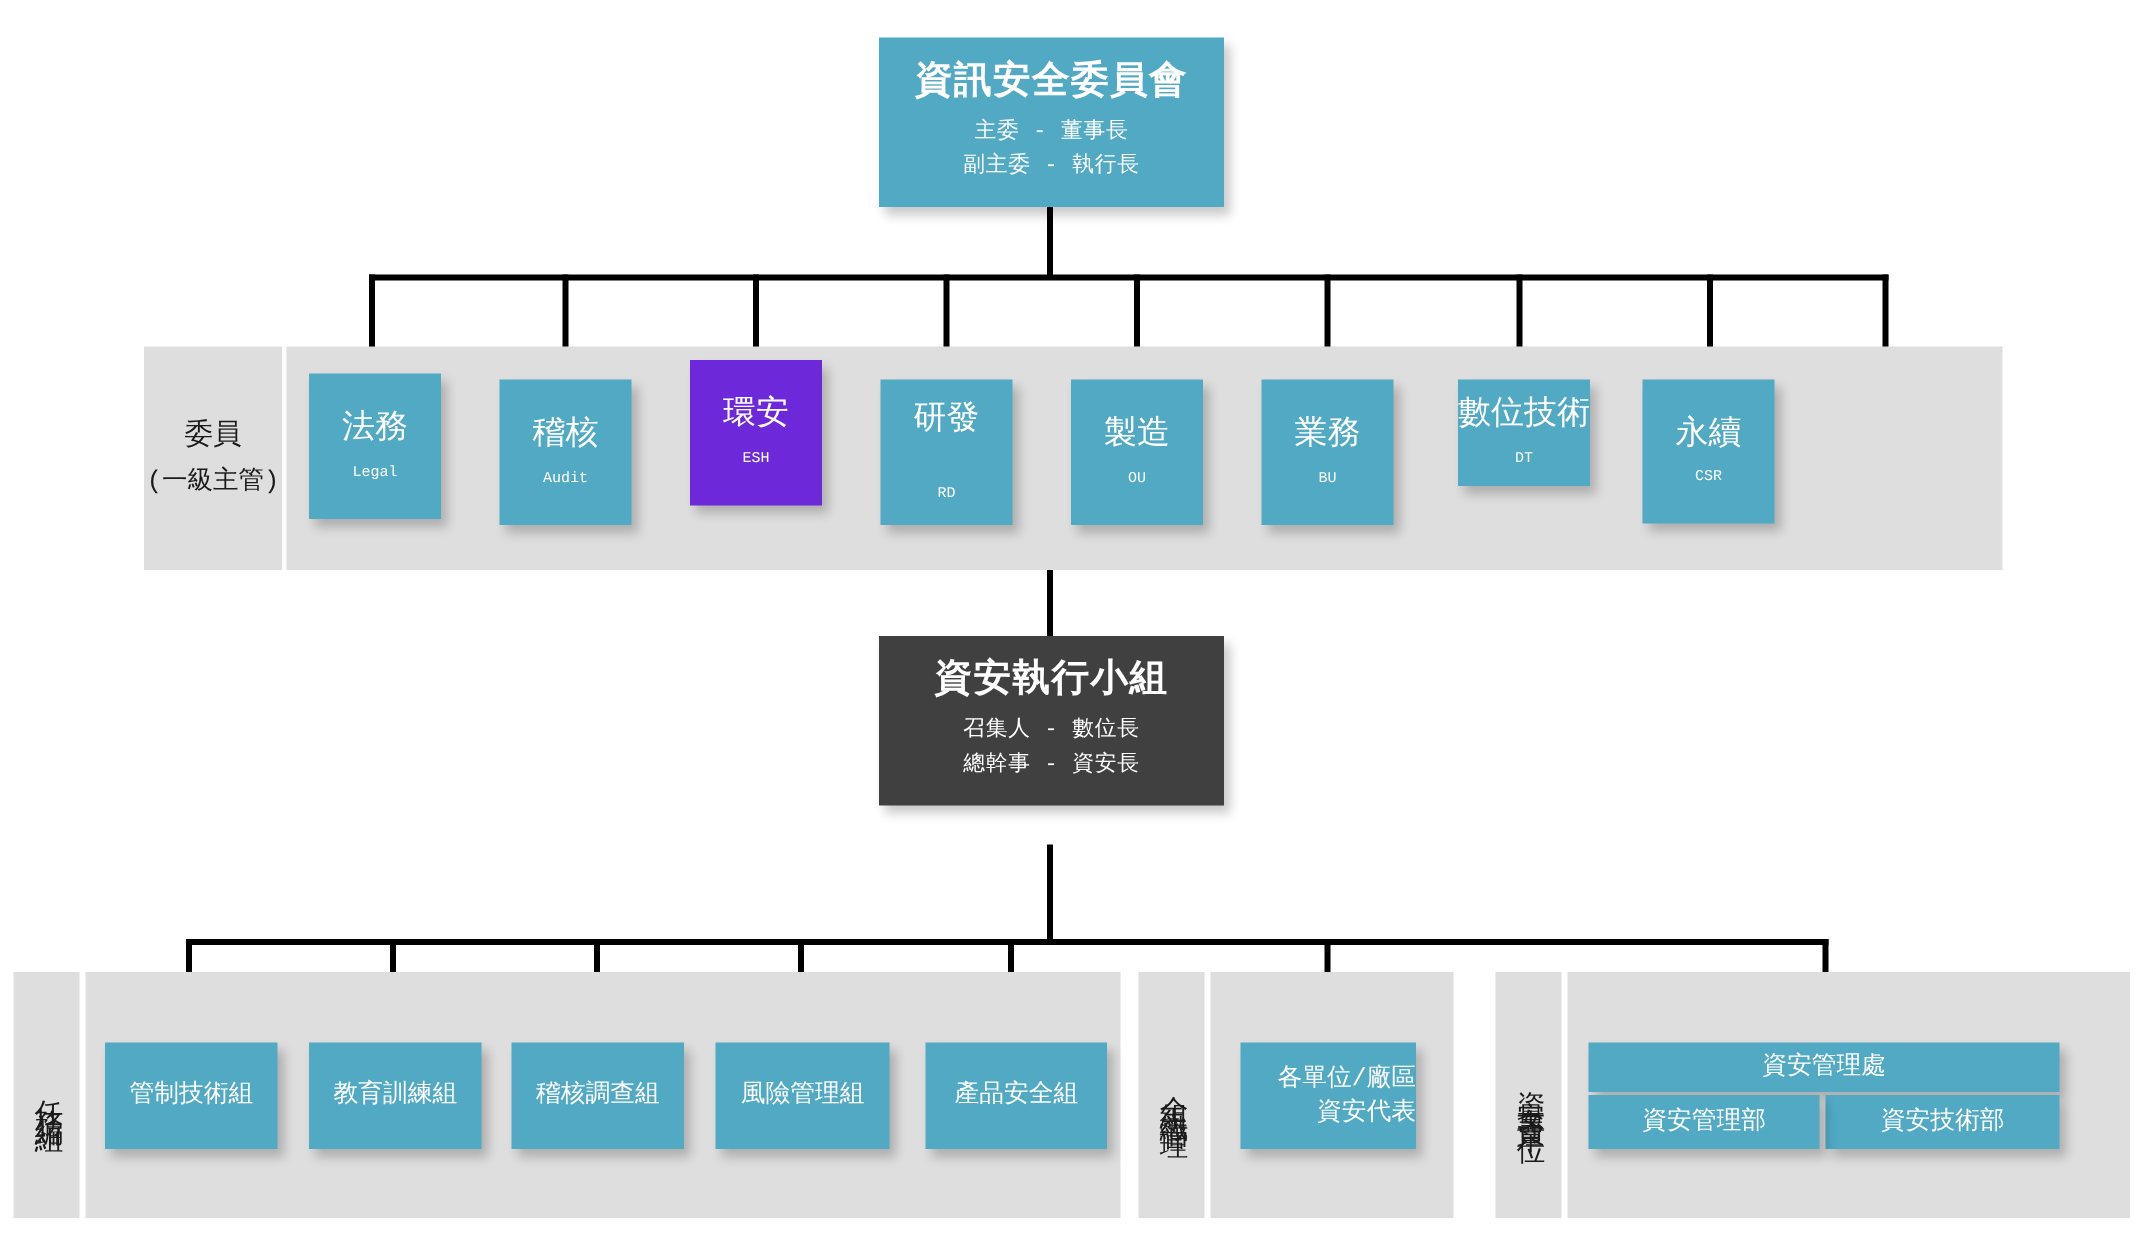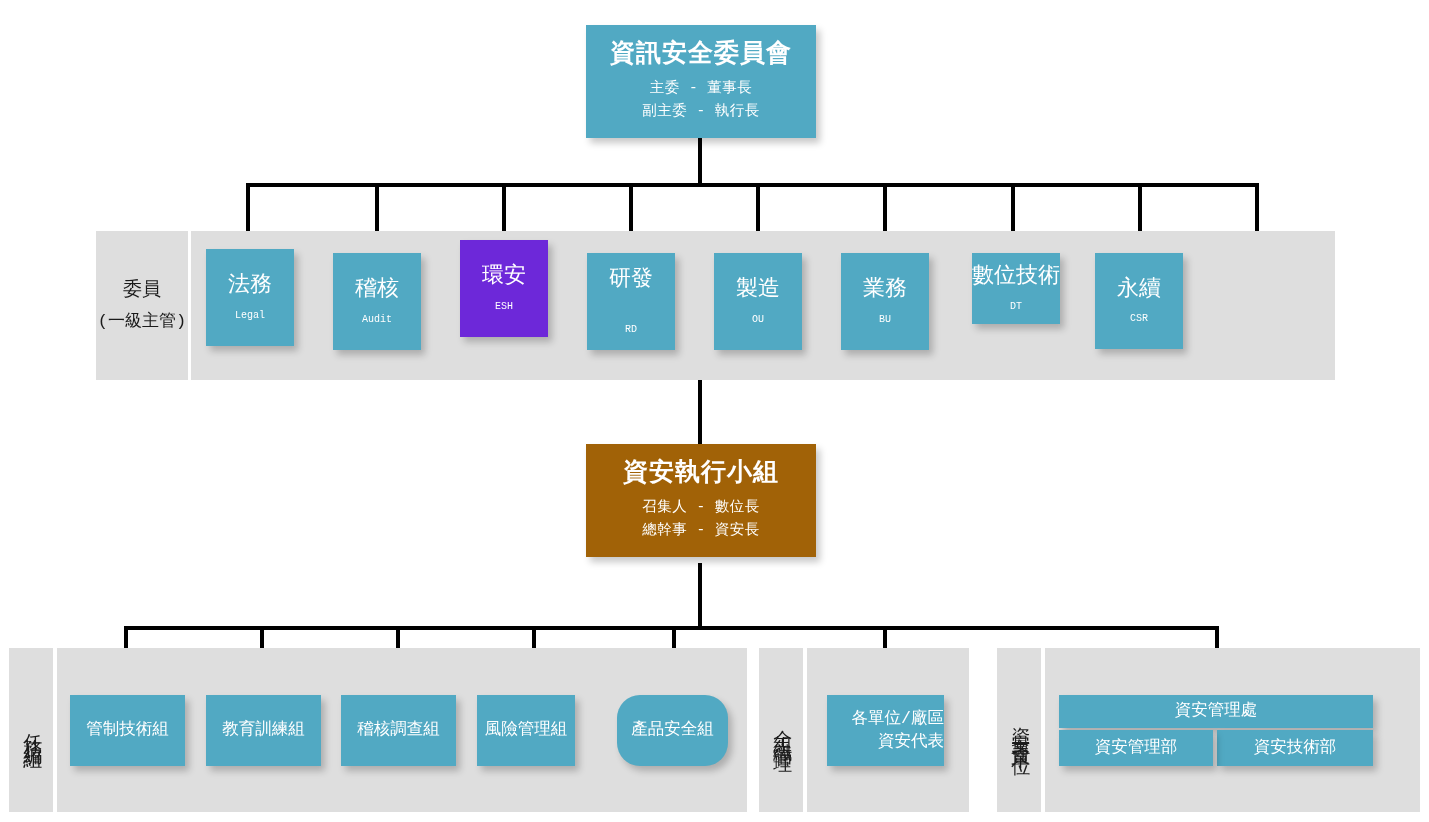--- a/index.html
+++ b/index.html
@@ -142,21 +142,21 @@
     <span class="cn">數位技術</span>
     <span class="en">DT</span>
   </div>
   <div class="node memnode" style="left: 1095px; top: 253px; width: 88px; height: 96px; background: rgb(81, 169, 195);">
     <span class="cn">永續</span>
     <span class="en">CSR</span>
   </div>
 
   <div class="line" style="left: 698px; top: 380px; width: 4px; height: 70px; background: rgb(0, 0, 0);"></div>
 
-  <div class="node bignode" style="left: 586px; top: 444px; width: 230px; height: 113px; background: #a16207;">
+  <div class="node bignode" style="left: 586px; top: 424px; width: 230px; height: 113px; background: #404040;">
     <span class="cn">資安執行小組</span>
     <span class="sub">召集人 - 數位長</span>
     <span class="sub">總幹事 - 資安長</span>
   </div>
 
   <div class="line" style="left: 698px; top: 563px; width: 4px; height: 66px; background: rgb(0, 0, 0);"></div>
   <div class="line" style="left: 124px; top: 626px; width: 1095px; height: 4px; background: rgb(0, 0, 0);"></div>
 
   <div class="line" style="left: 124px; top: 626px; width: 4px; height: 69px; background: rgb(0, 0, 0);"></div>
   <div class="line" style="left: 260px; top: 626px; width: 4px; height: 69px; background: rgb(0, 0, 0);"></div>
@@ -173,24 +173,24 @@
 
   <div class="node tasknode" style="left: 70px; top: 695px; width: 115px; height: 71px; background: rgb(81, 169, 195);">
     <span class="cn">管制技術組</span>
   </div>
   <div class="node tasknode" style="left: 206px; top: 695px; width: 115px; height: 71px; background: rgb(81, 169, 195);">
     <span class="cn">教育訓練組</span>
   </div>
   <div class="node tasknode" style="left: 341px; top: 695px; width: 115px; height: 71px; background: rgb(81, 169, 195);">
     <span class="cn">稽核調查組</span>
   </div>
-  <div class="node tasknode" style="left: 477px; top: 695px; width: 98px; height: 71px; background: rgb(81, 169, 195);">
+  <div class="node tasknode" style="left: 477px; top: 695px; width: 116px; height: 71px; background: rgb(81, 169, 195);">
     <span class="cn">風險管理組</span>
   </div>
-  <div class="node tasknode" style="left: 617px; top: 695px; width: 111px; height: 71px; background: rgb(81, 169, 195); border-radius: 23px;">
+  <div class="node tasknode" style="left: 617px; top: 695px; width: 121px; height: 71px; background: rgb(81, 169, 195);">
     <span class="cn">產品安全組</span>
   </div>
 
   <div class="vlabel" style="left: 759px; top: 648px; width: 44px; height: 164px; background: rgb(222, 222, 222);">
     <span class="vstack">全組織管理</span>
   </div>
   <div class="band" style="left: 807px; top: 648px; width: 162px; height: 164px; background: rgb(222, 222, 222);"></div>
 
   <div class="node tasknode" style="left: 827px; top: 695px; width: 117px; height: 71px; background: rgb(81, 169, 195); align-items: flex-end;">
     <span class="cn">各單位/廠區</span>

